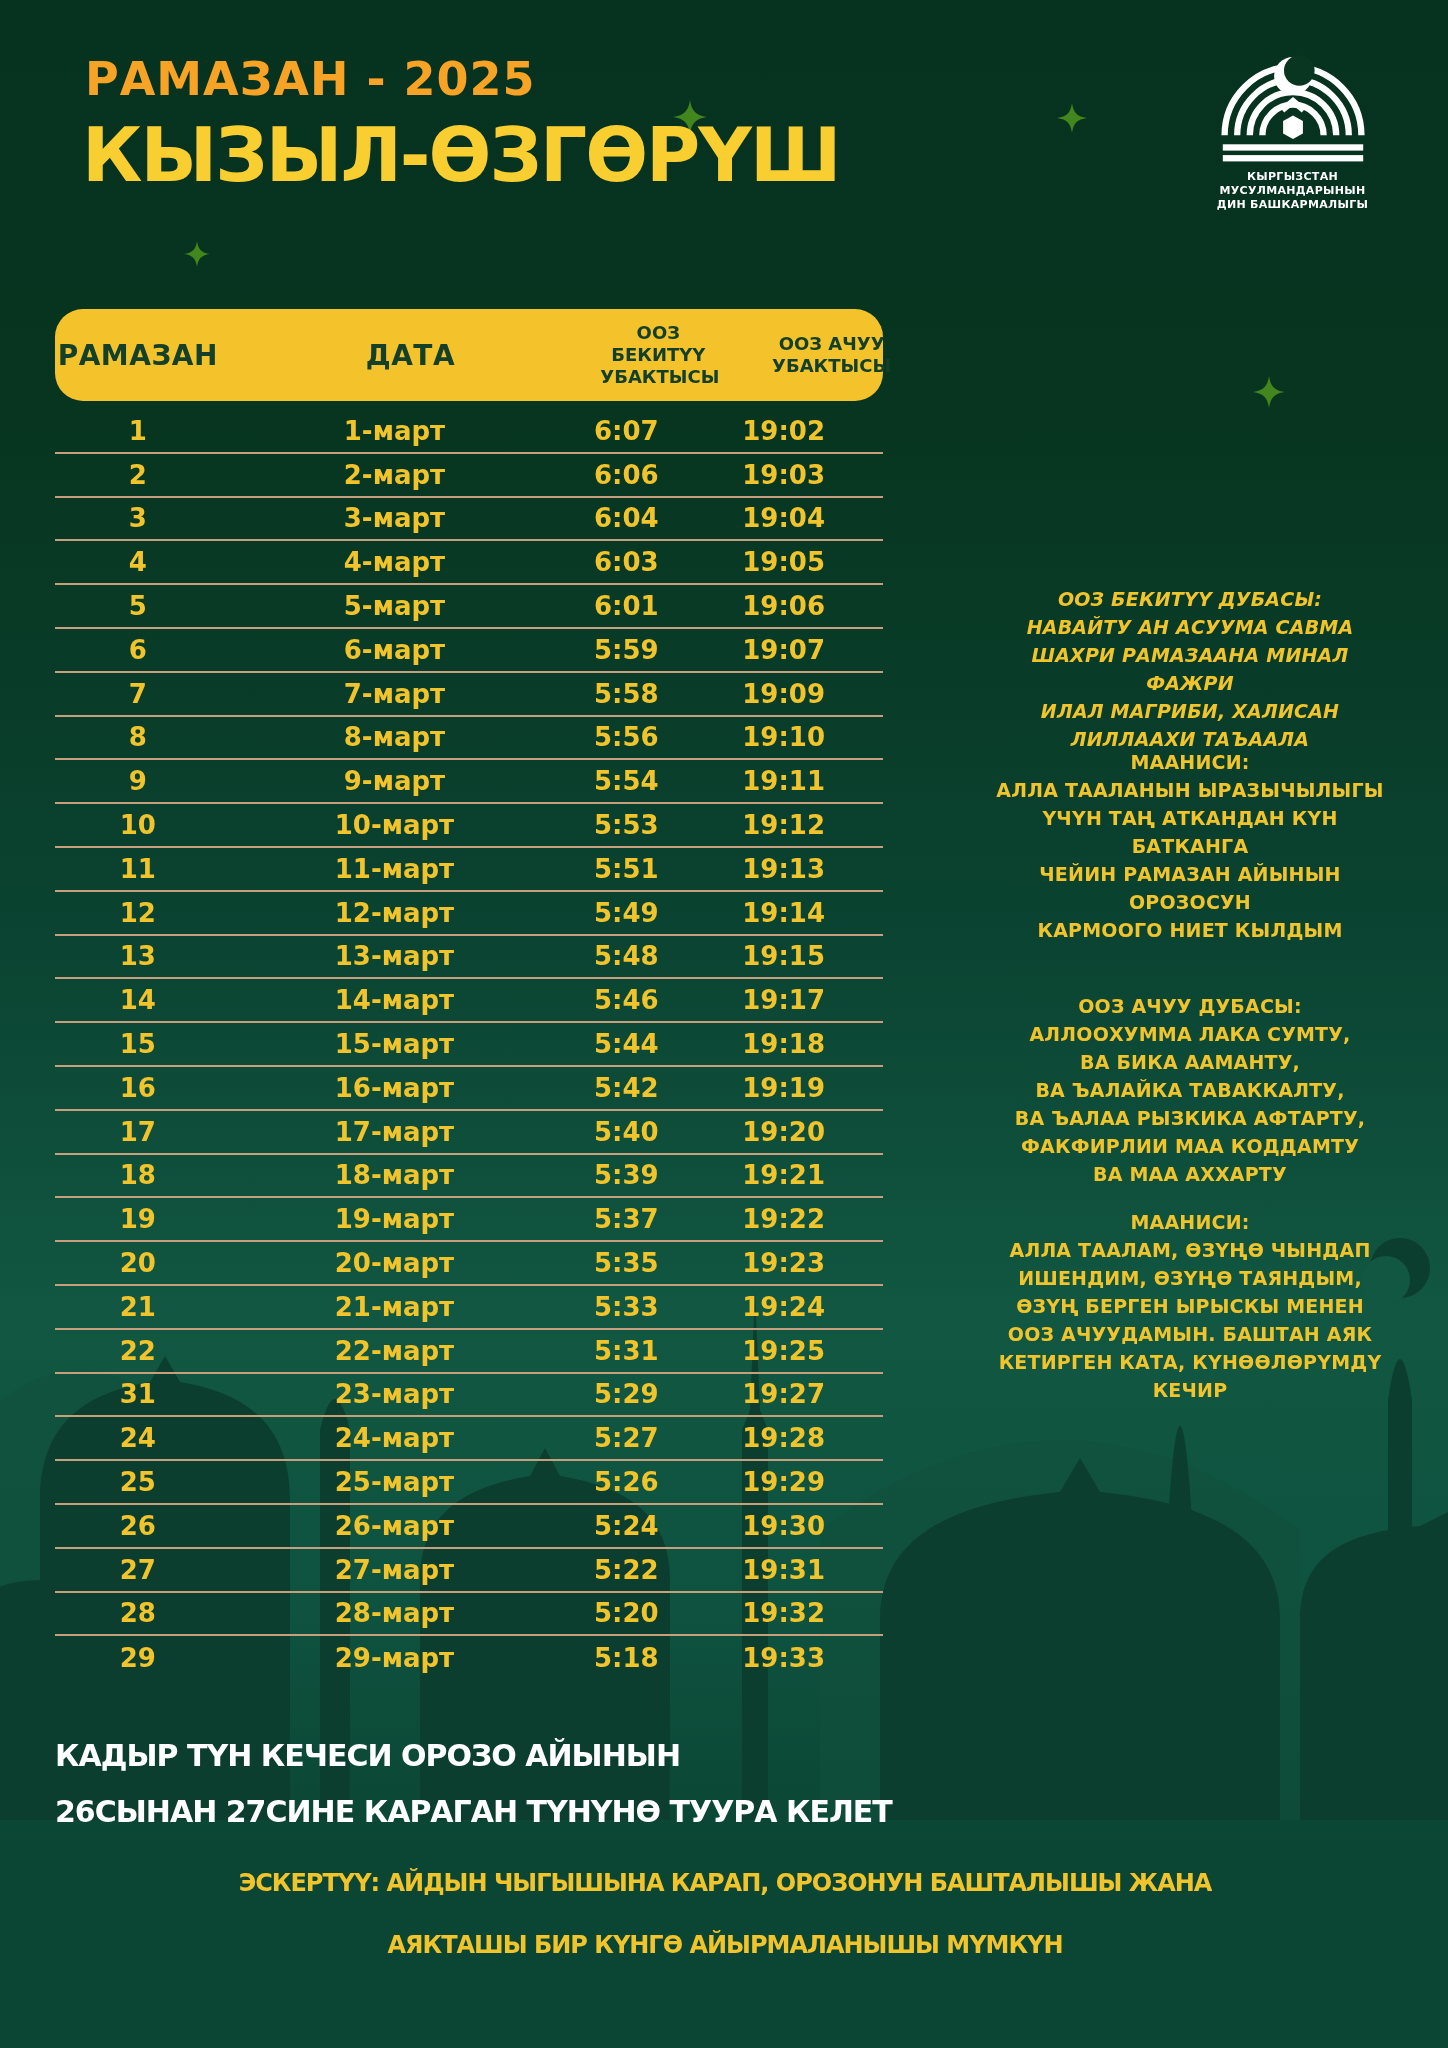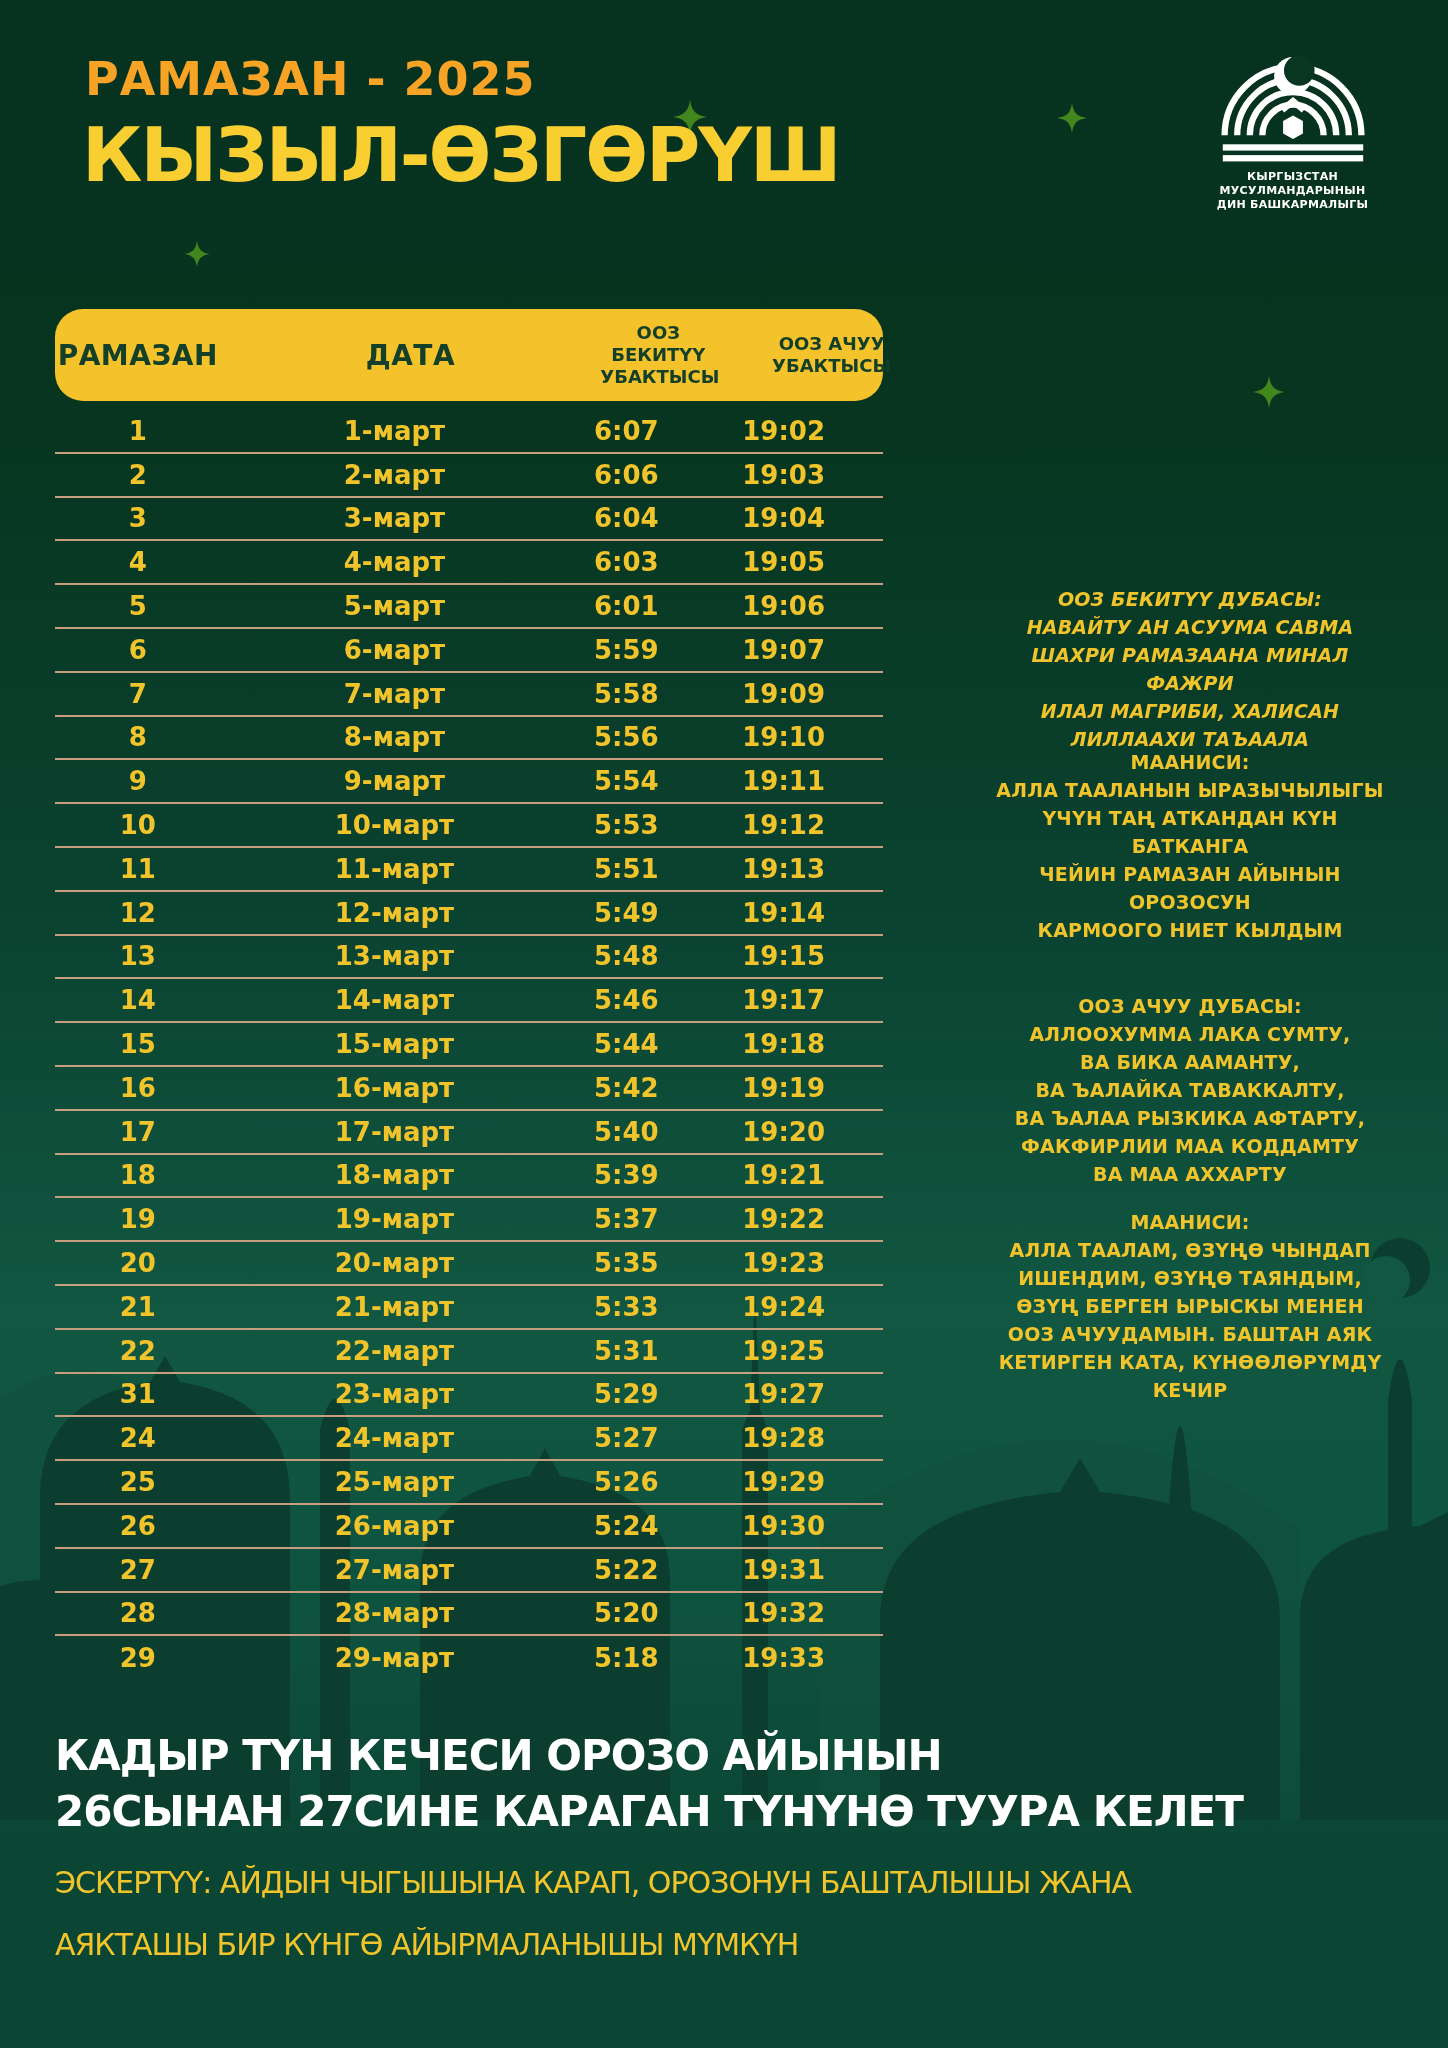--- a/index.html
+++ b/index.html
@@ -32,23 +32,23 @@
   .tbody{left:55px;top:410px;width:828px;}
   .tr{display:grid;grid-template-columns:20% 42% 14% 24%;align-items:center;
     height:43.8px;box-sizing:border-box;border-bottom:2px solid var(--sep);}
   .tr:last-child{border-bottom:none;}
   .td{text-align:center;color:var(--gold);font-weight:700;font-size:26px;}
   
   .block{left:985px;width:410px;text-align:center;color:var(--gold);
     font-weight:800;font-size:19px;line-height:28px;letter-spacing:.2px;}
   
   .footer-heading{left:55px;top:1728px;width:1340px;color:var(--white);
-    font-weight:800;font-size:42px;line-height:56px;letter-spacing:-1px;}
+    font-weight:800;font-size:30px;line-height:56px;letter-spacing:-1px;}
   .footer-note{left:55px;top:1852px;width:1340px;color:var(--gold);
-    font-weight:400;font-size:30px;line-height:62px;letter-spacing:-1px;}
+    font-weight:700;font-size:24px;line-height:62px;letter-spacing:-1px;text-align:center;}
   .sil-svg{left:0;top:1100px;}
 </style>
 </head>
 <body>
 
 <div class="poster">
 
   <svg class="abs sil-svg" width="1448" height="720" viewBox="0 0 1448 720" aria-hidden="true">
     <g fill="#10503C" opacity="0.6">
       <path d="M-40 720 L-40 340 Q 80 200 200 340 L200 720 Z"></path>

